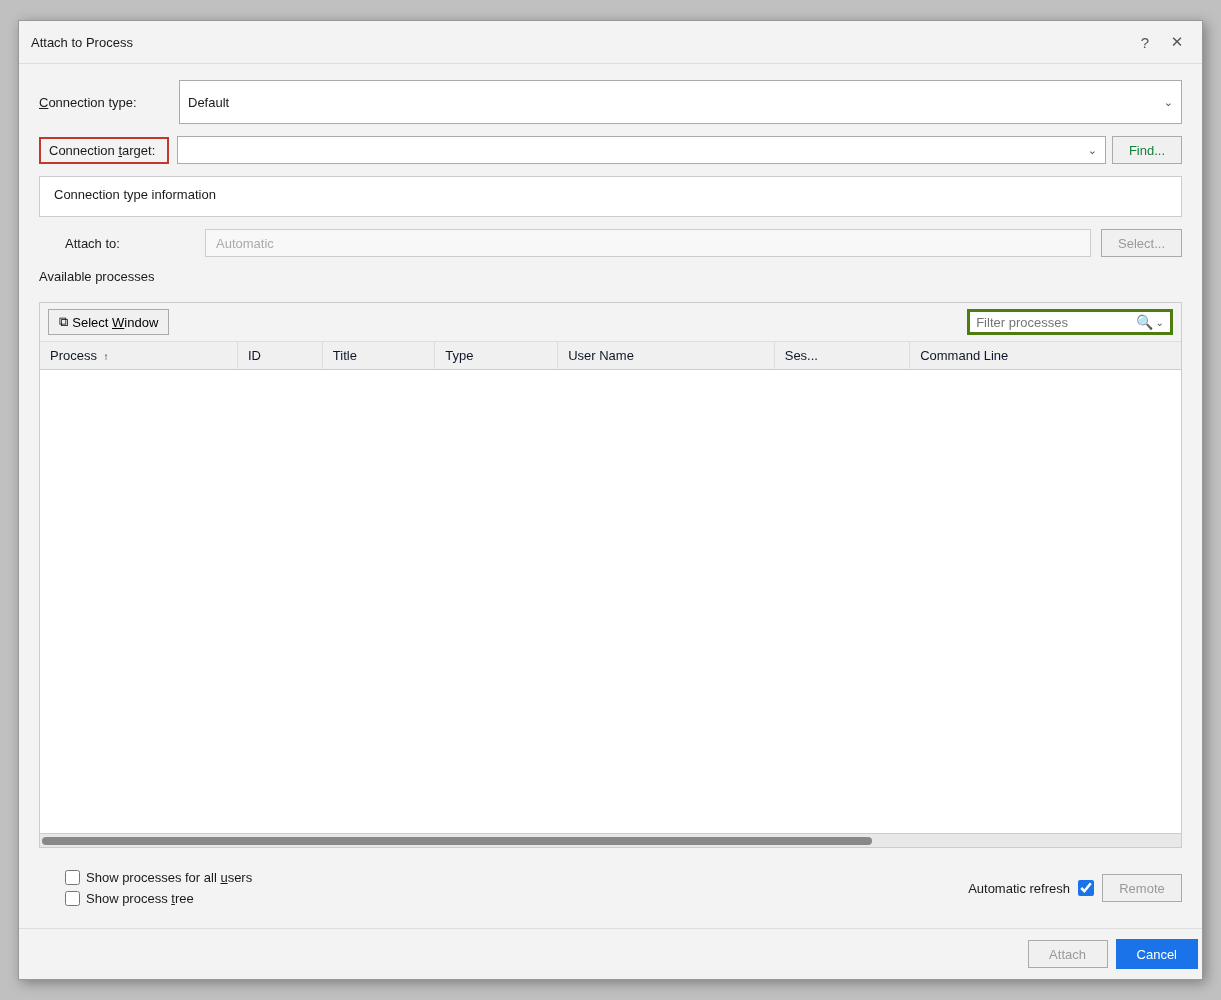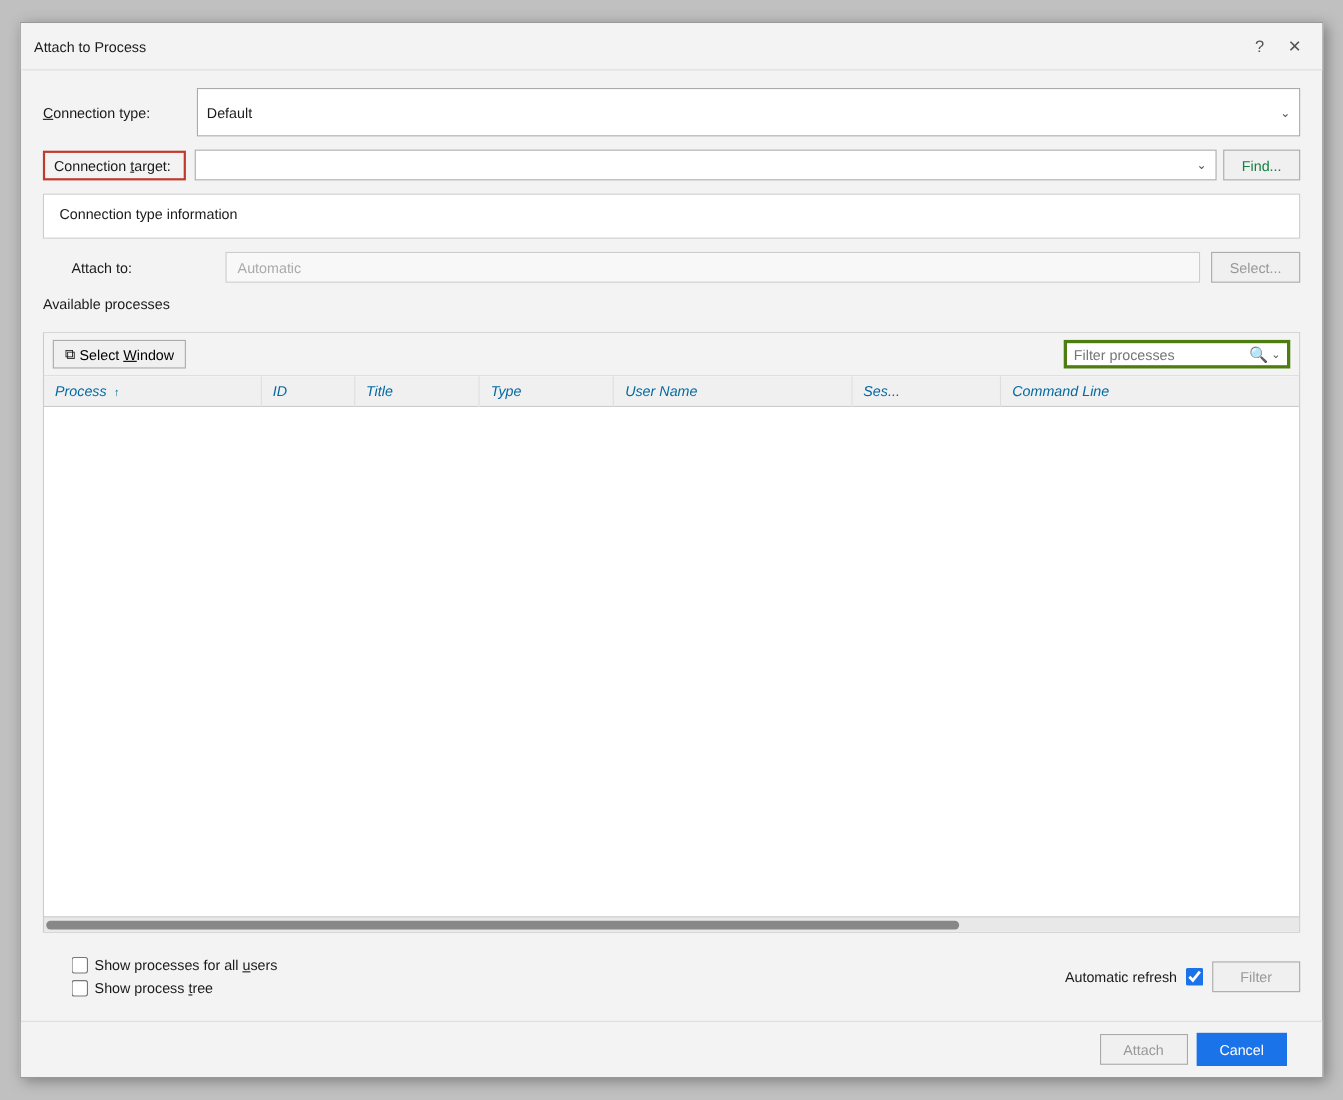--- a/index.html
+++ b/index.html
@@ -225,25 +225,24 @@
     }
     .process-table thead tr {
       background: #f0f0f0;
       border-bottom: 1px solid #ccc;
     }
     .process-table th {
       text-align: left;
       padding: 6px 10px;
       font-weight: 400;
       font-size: 13px;
-      color: #0369a1;
+      color: #0f172a;
       border-right: 1px solid #ddd;
       white-space: nowrap;
       cursor: pointer;
-      font-style: italic;
     }
     .process-table th:last-child { border-right: none; }
     .sort-arrow { font-size: 10px; margin-left: 3px; }
 
     .scrollbar-area {
       height: 14px;
       background: #e8e8e8;
       border-top: 1px solid #ccc;
       display: flex;
       align-items: center;
@@ -274,21 +273,21 @@
       display: flex;
       align-items: center;
       gap: 8px;
     }
     .auto-refresh-checkbox { width: 16px; height: 16px; accent-color: #1a73e8; }
 
     .dialog-footer {
       display: flex;
       align-items: center;
       justify-content: flex-end;
-      padding: 10px 32px;
+      padding: 10px 4px;
       border-top: 1px solid #ddd;
       gap: 8px;
       background: #f3f3f3;
     }
     .available-section {
       display: flex;
       flex-direction: column;
       flex: 1;
       gap: 16px;
     }
@@ -395,21 +394,21 @@
             <input type="checkbox" id="chk-process-tree" style="">
             <label for="chk-process-tree">
               Show process <span style="text-decoration:underline">t</span>ree
             </label>
           </div>
         </div>
 
         <div class="auto-refresh-group">
           <span>Automatic refresh</span>
           <input type="checkbox" class="auto-refresh-checkbox" id="chk-auto-refresh" checked="" style="">
-          <button class="btn" disabled="" style="color:#999; min-width: 80px;">Filter</button>
+          <button class="btn" disabled="" style="color:#999; min-width: 80px;">Remote</button>
         </div>
       </div>
     </div>
 
   </div>
 
   <div class="dialog-footer">
     <button class="btn" disabled="" style="color:#999; min-width:80px">Attach</button>
     <button class="btn-primary" style="min-width:80px">Cancel</button>
   </div>

